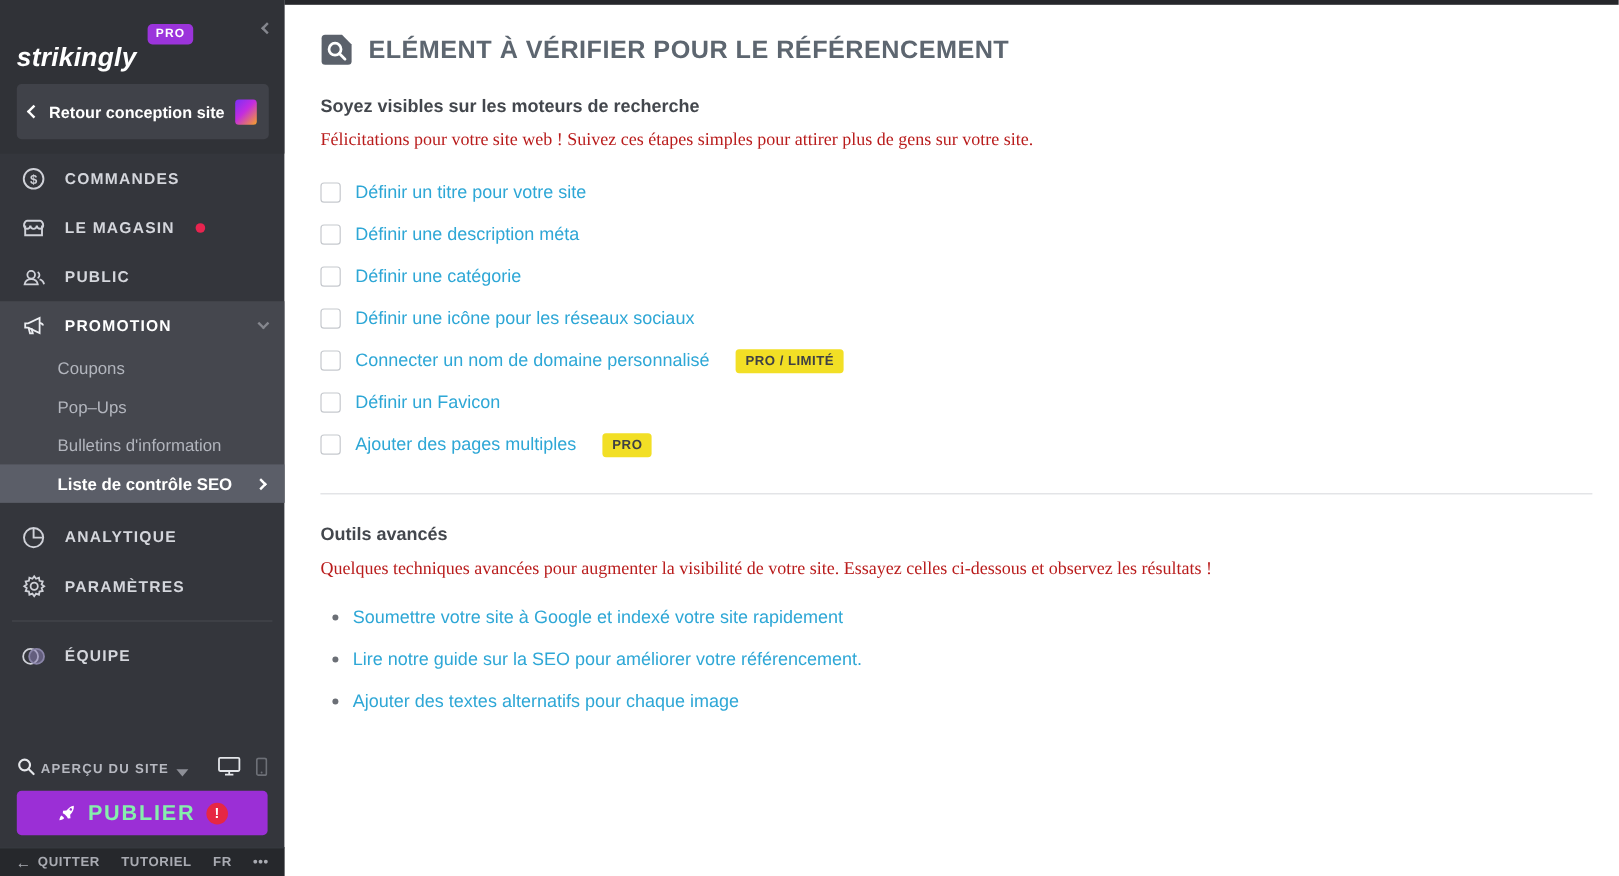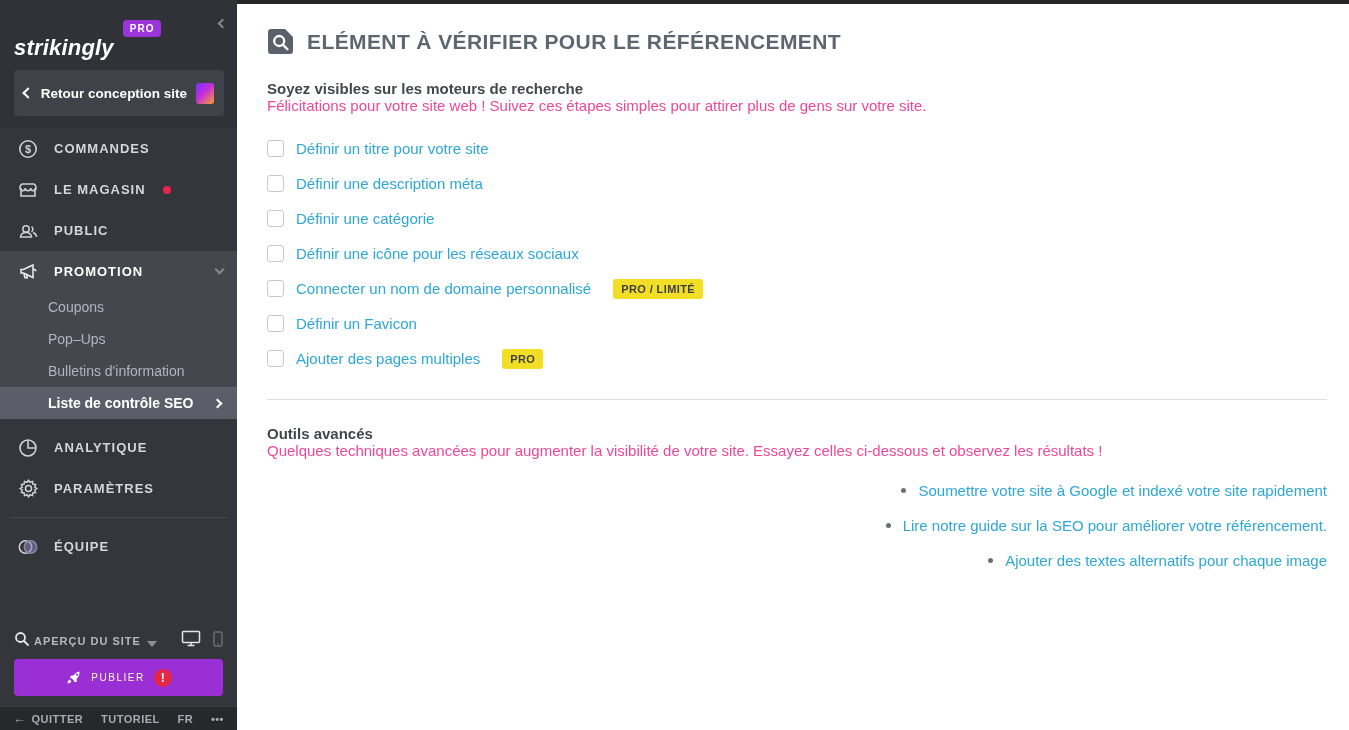--- a/index.html
+++ b/index.html
@@ -53,52 +53,52 @@
   .preview-row { display:flex; align-items:flex-end; padding:0 14px; height:28px; gap:4px; }
   .preview-row .lbl { font-size:11px; letter-spacing:1px; color:#b6b8c0; font-weight:bold; }
   .caret-down { width:0; height:0; border-left:5px solid transparent;
                 border-right:5px solid transparent; border-top:6px solid #8d8f97;
                 margin-left:2px; }
   .dev-icons { margin-left:auto; display:flex; align-items:center; gap:12px; }
 
   .publish-btn { margin:12px 14px 10px; height:37px; background:#9b2fd6; border-radius:4px;
                  display:flex; align-items:center; justify-content:center; gap:9px;
                  cursor:pointer; }
-  .publish-btn .lbl { color:#fef9c3; font-weight:normal; font-size:10px; letter-spacing:1.5px; }
+  .publish-btn .lbl { color:#86efac; font-weight:bold; font-size:18px; letter-spacing:1.5px; }
   .alert-badge { width:18px; height:18px; border-radius:50%; background:#e62744;
                  color:#fff; font-size:12px; font-weight:bold; display:flex;
                  align-items:center; justify-content:center; }
 
   .sb-footer { height:24px; background:#26282c; border-top:1px solid #3a3c42;
                display:flex; align-items:center; padding:0 13px;
                justify-content:space-between; }
   .f-item { font-size:11px; letter-spacing:0.5px; color:#a9abb2; font-weight:bold;
             cursor:pointer; display:flex; align-items:center; gap:5px; }
   .f-arrow { font-size:13px; color:#a9abb2; }
 
   
   .main { flex:1; background:#fff; display:flex; flex-direction:column; }
   .top-strip { height:4px; background:#26272b; }
   .content { padding:24px 22px 0 30px; }
   .page-head { display:flex; align-items:center; gap:13px; }
   .page-title { font-size:21px; color:#5d6670; letter-spacing:0.4px; }
   .sec-head { font-size:15px; font-weight:bold; color:#43474d; margin-top:25px; }
-  .sec-desc { font-size:15px; color:#ec4899; margin-top:0; }
+  .sec-desc { font-size:15px; color:#b91c1c; margin-top:12px;font-family:Liberation Serif, serif; }
   .checklist { margin-top:17px; }
   .chk-row { display:flex; align-items:center; height:35px; gap:12px; }
   .checkbox { width:17px; height:17px; background:#fff; border:1px solid #c6c9ce;
               border-radius:3px; cursor:pointer; flex:0 0 auto; }
   a.blue-link, .blue-link { color:#2ea7d6; font-size:15px; text-decoration:none;
                             cursor:pointer; }
   .pro-badge { background:#f2df25; color:#3f4044; font-size:11px; font-weight:bold;
                letter-spacing:0.4px; padding:4px 8px; border-radius:3px; margin-left:10px; }
   .divider { border-top:1px solid #dcdee1; margin-top:23px; }
   .bullets { margin-top:14px; list-style:none; }
   .bullets li { display:flex; align-items:center; height:35px; gap:12px;
-                padding-left:10px;justify-content:flex-end; }
+                padding-left:10px; }
   .bullet-dot { width:5px; height:5px; border-radius:50%; background:#6b6f76;
                 flex:0 0 auto; }
 
   svg { display:block; }
 </style>
 </head>
 <body>
 
 <div class="app">
 

